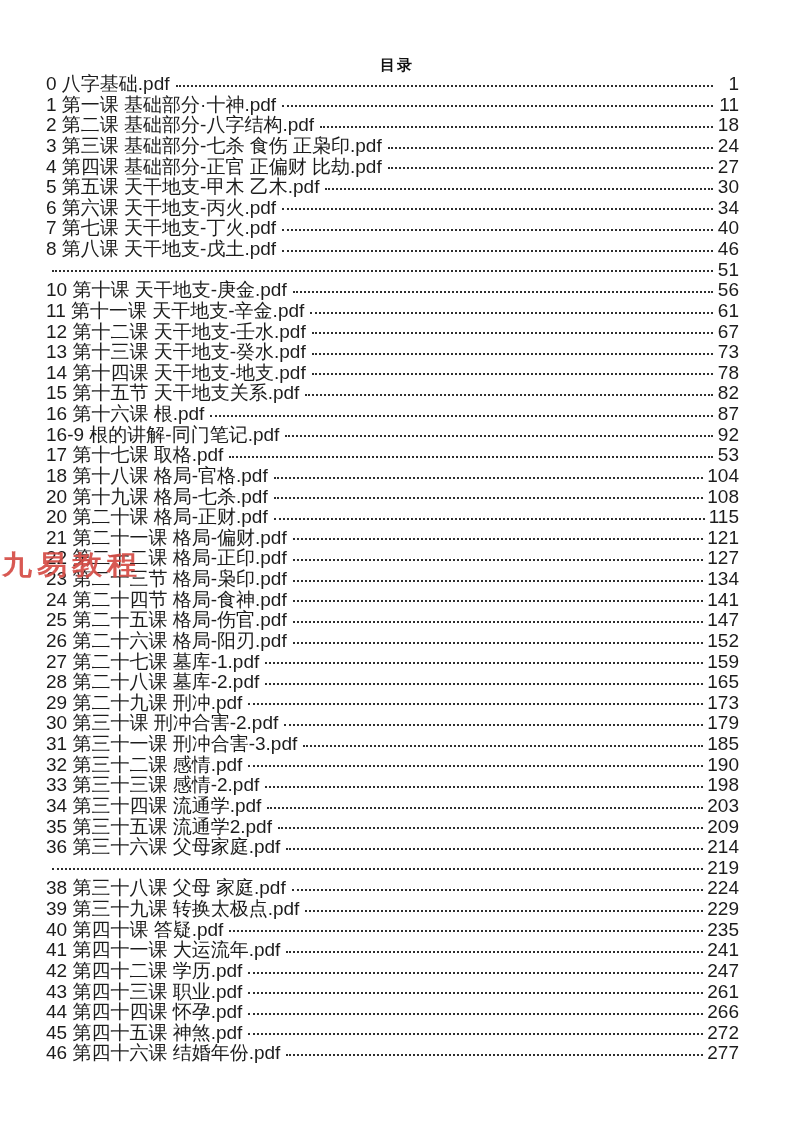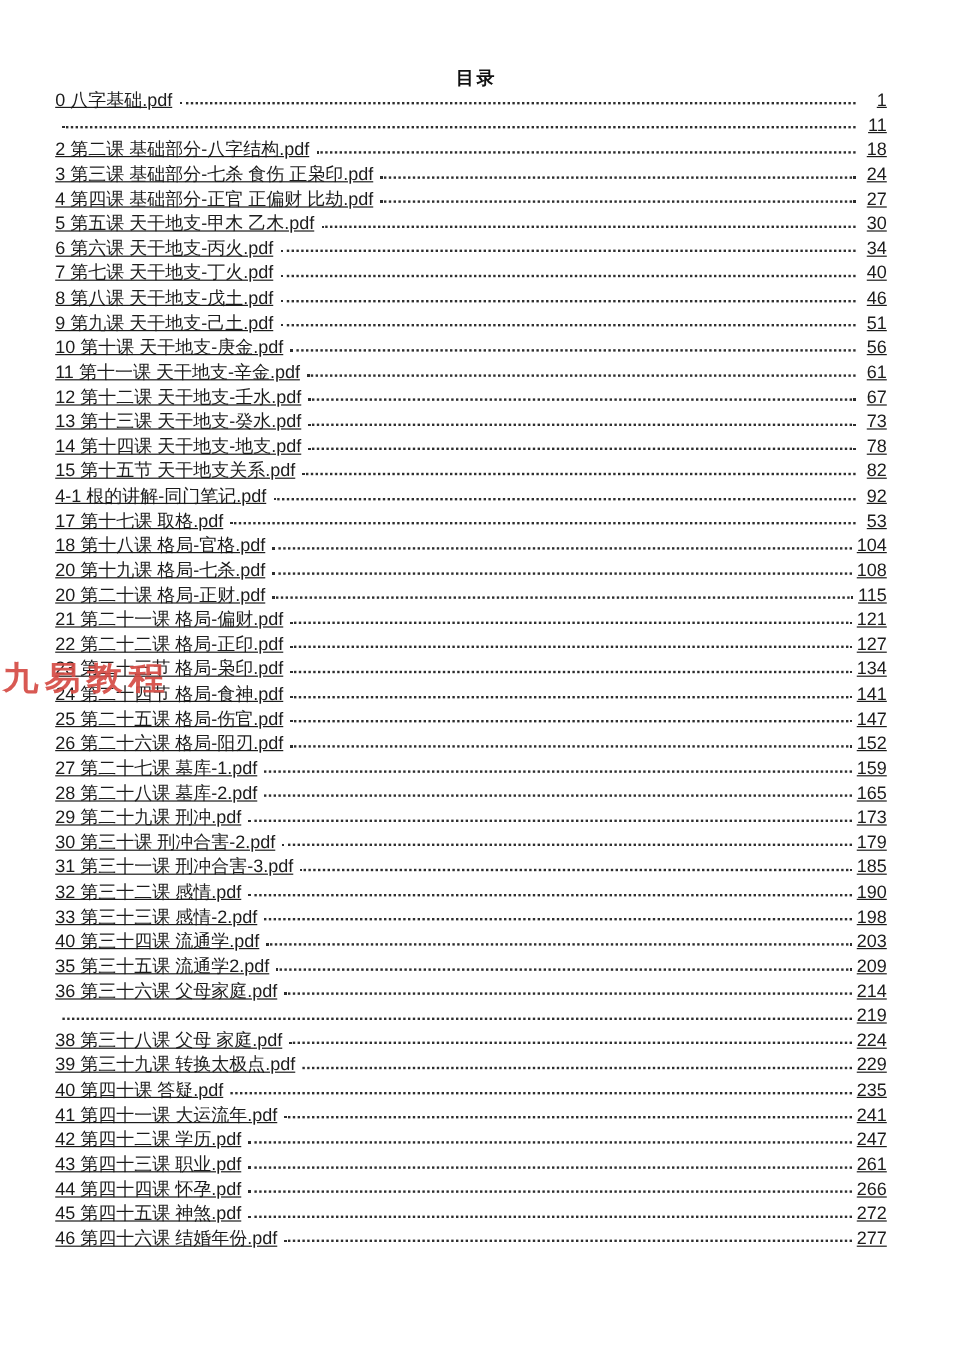--- a/index.html
+++ b/index.html
@@ -30,23 +30,22 @@
   }
   .toc {
     position: absolute;
     top: 74px;
     left: 46px;
     right: 55px;
   }
   .row {
     display: flex;
     height: 20.64px;
-    font-size: 15px;
+    font-size: 19px;
     white-space: nowrap;
-    text-decoration: underline;
   }
   .label {
     line-height: 20.64px;
     flex: 0 0 auto;
   }
   .leader {
     flex: 1 1 auto;
     align-self: flex-end;
     height: 0;
     margin: 0 4px 8px 6px;
@@ -79,20 +78,21 @@
 
 <div class="page">
   <div class="doc-title">目录</div>
   <div class="toc">
       <div class="row">
         <span class="label">0 八字基础.pdf</span>
         <span class="leader"></span>
         <span class="pagenum">1</span>
       </div>
       <div class="row">
+        <span class="label">1 第一课 基础部分·十神.pdf</span>
         <span class="leader"></span>
         <span class="pagenum">11</span>
       </div>
       <div class="row">
         <span class="label">2 第二课 基础部分-八字结构.pdf</span>
         <span class="leader"></span>
         <span class="pagenum">18</span>
       </div>
       <div class="row">
         <span class="label">3 第三课 基础部分-七杀 食伤 正枭印.pdf</span>
@@ -118,21 +118,20 @@
         <span class="label">7 第七课 天干地支-丁火.pdf</span>
         <span class="leader"></span>
         <span class="pagenum">40</span>
       </div>
       <div class="row">
         <span class="label">8 第八课 天干地支-戊土.pdf</span>
         <span class="leader"></span>
         <span class="pagenum">46</span>
       </div>
       <div class="row">
-        <span class="label">9 第九课 天干地支-己土.pdf</span>
         <span class="leader"></span>
         <span class="pagenum">51</span>
       </div>
       <div class="row">
         <span class="label">10 第十课 天干地支-庚金.pdf</span>
         <span class="leader"></span>
         <span class="pagenum">56</span>
       </div>
       <div class="row">
         <span class="label">11 第十一课 天干地支-辛金.pdf</span>
@@ -153,21 +152,26 @@
         <span class="label">14 第十四课 天干地支-地支.pdf</span>
         <span class="leader"></span>
         <span class="pagenum">78</span>
       </div>
       <div class="row">
         <span class="label">15 第十五节 天干地支关系.pdf</span>
         <span class="leader"></span>
         <span class="pagenum">82</span>
       </div>
       <div class="row">
-        <span class="label">4-1 根的讲解-同门笔记.pdf</span>
+        <span class="label">16 第十六课 根.pdf</span>
+        <span class="leader"></span>
+        <span class="pagenum">87</span>
+      </div>
+      <div class="row">
+        <span class="label">16-9 根的讲解-同门笔记.pdf</span>
         <span class="leader"></span>
         <span class="pagenum">92</span>
       </div>
       <div class="row">
         <span class="label">17 第十七课 取格.pdf</span>
         <span class="leader"></span>
         <span class="pagenum">53</span>
       </div>
       <div class="row">
         <span class="label">18 第十八课 格局-官格.pdf</span>
@@ -243,21 +247,21 @@
         <span class="label">32 第三十二课 感情.pdf</span>
         <span class="leader"></span>
         <span class="pagenum">190</span>
       </div>
       <div class="row">
         <span class="label">33 第三十三课 感情-2.pdf</span>
         <span class="leader"></span>
         <span class="pagenum">198</span>
       </div>
       <div class="row">
-        <span class="label">40 第三十四课 流通学.pdf</span>
+        <span class="label">34 第三十四课 流通学.pdf</span>
         <span class="leader"></span>
         <span class="pagenum">203</span>
       </div>
       <div class="row">
         <span class="label">35 第三十五课 流通学2.pdf</span>
         <span class="leader"></span>
         <span class="pagenum">209</span>
       </div>
       <div class="row">
         <span class="label">36 第三十六课 父母家庭.pdf</span>

